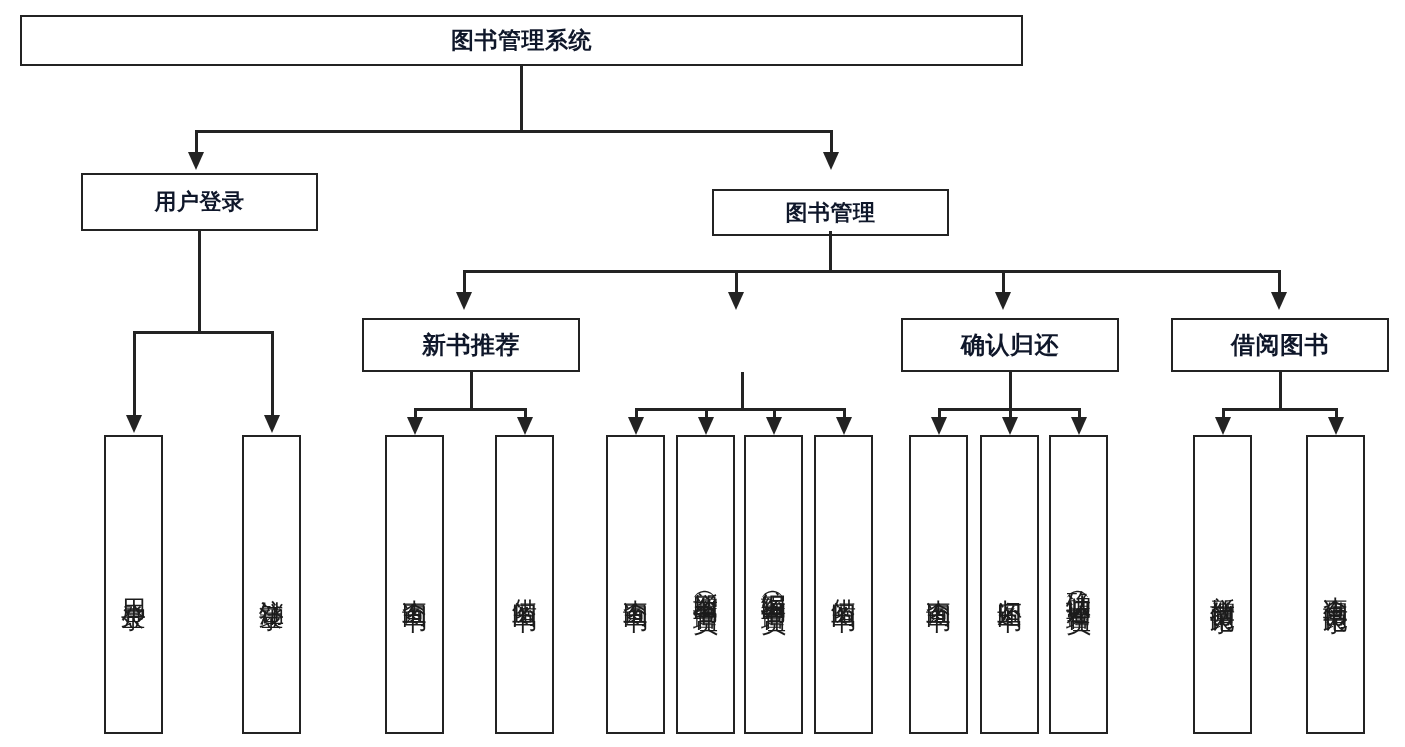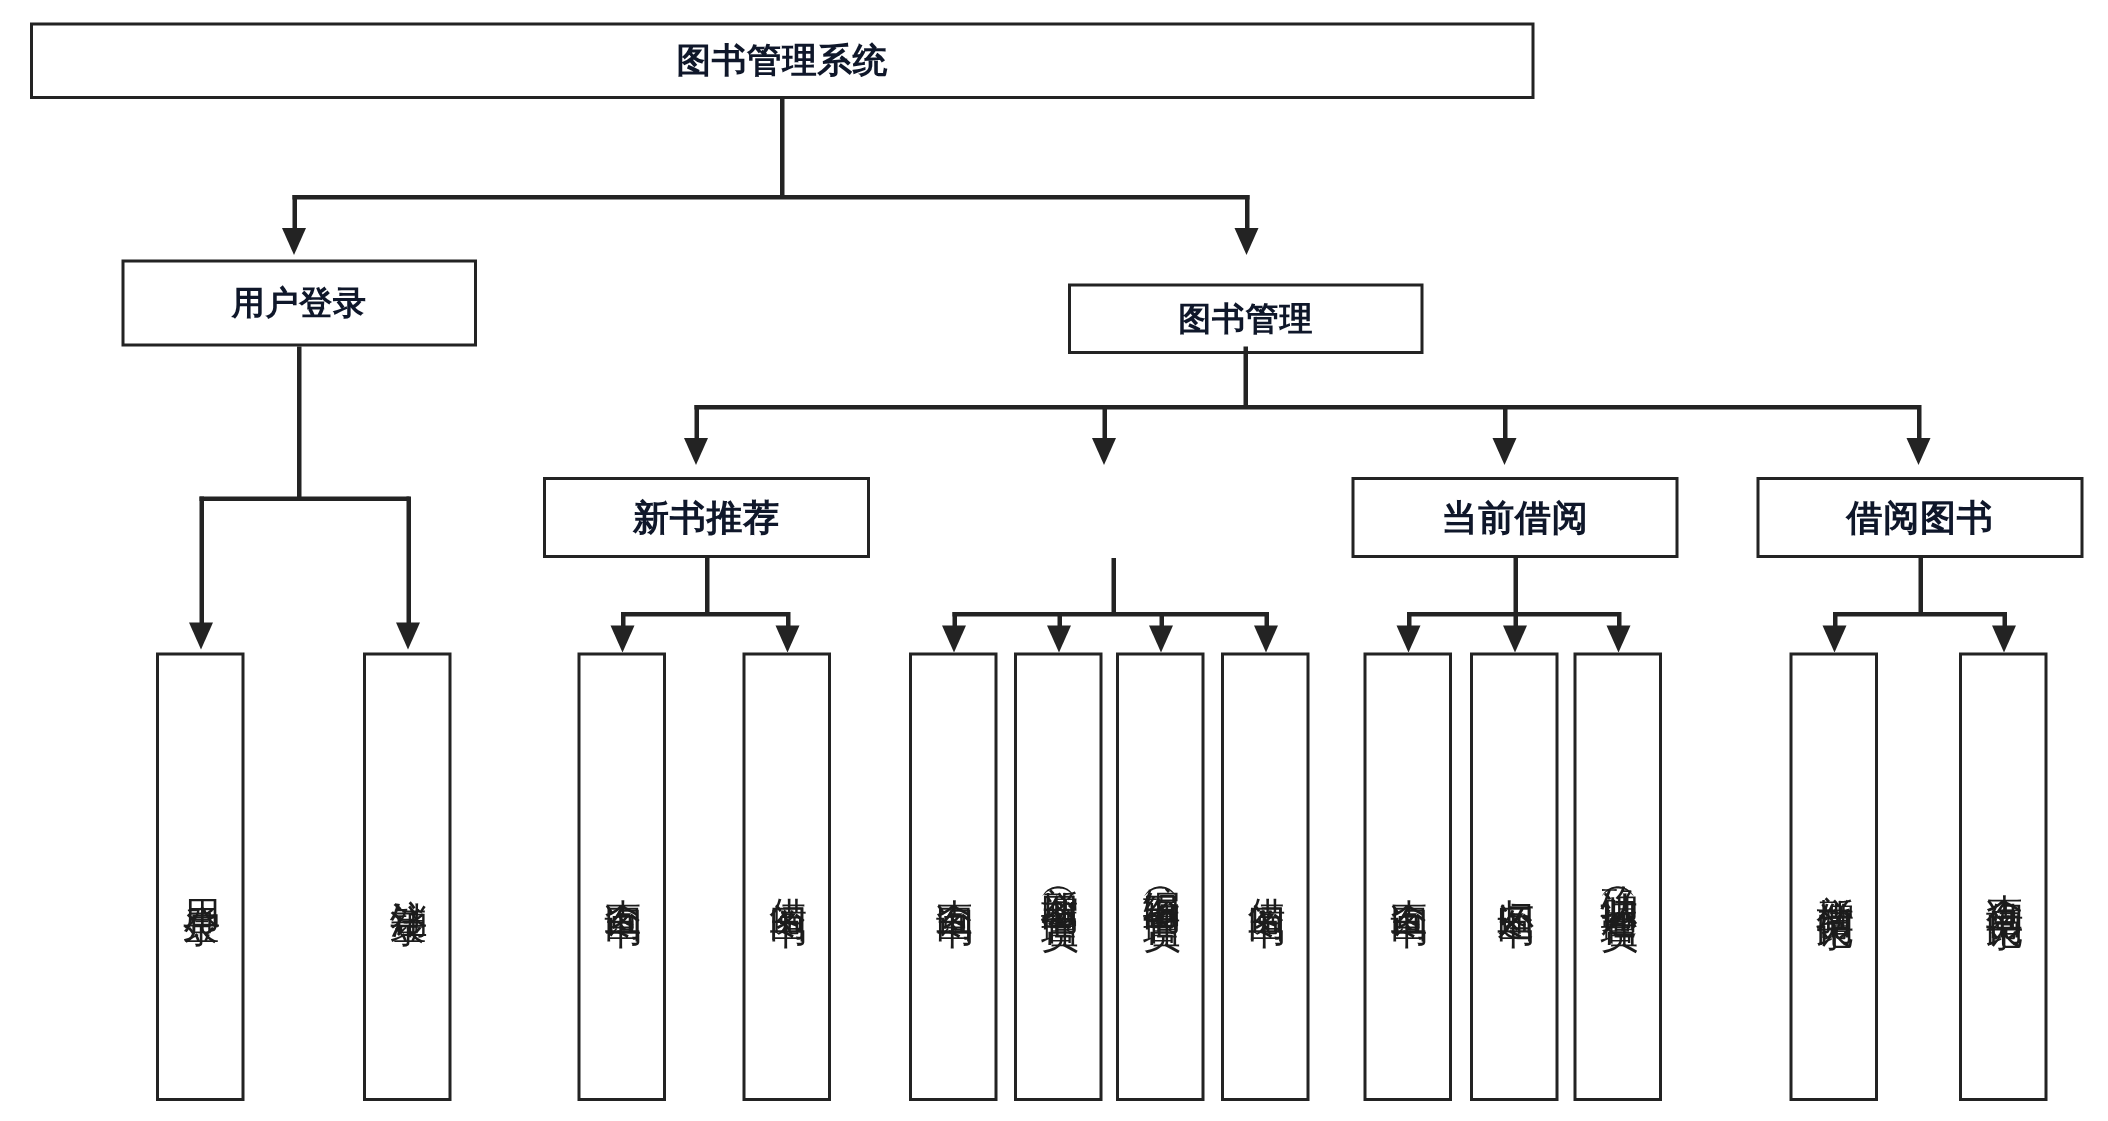--- a/index.html
+++ b/index.html
@@ -132,21 +132,21 @@
   <div class="vline" style="left:1002px; top:270px; height:24px;"></div>
   <div class="arrow" style="left:995px; top:292px;"></div>
 
   <div class="vline" style="left:1278px; top:270px; height:24px;"></div>
   <div class="arrow" style="left:1271px; top:292px;"></div>
 
   <div class="node lvl3" style="left:362px; top:318px; width:218px; height:54px;">
     <span>新书推荐</span>
   </div>
   <div class="node lvl3" style="left:901px; top:318px; width:218px; height:54px;">
-    <span>当前借阅</span>
+    <span>确认归还</span>
   </div>
   <div class="node lvl3" style="left:1171px; top:318px; width:218px; height:54px;">
     <span>借阅图书</span>
   </div>
 
   <div class="vline" style="left:470px; top:372px; height:38px;"></div>
   <div class="hline" style="left:414px; top:408px; width:112px; height:2.5px;"></div>
   <div class="vline" style="left:414px; top:408px; height:12px;"></div>
   <div class="arrow" style="left:407px; top:417px;"></div>
   <div class="vline" style="left:524px; top:408px; height:12px;"></div>

